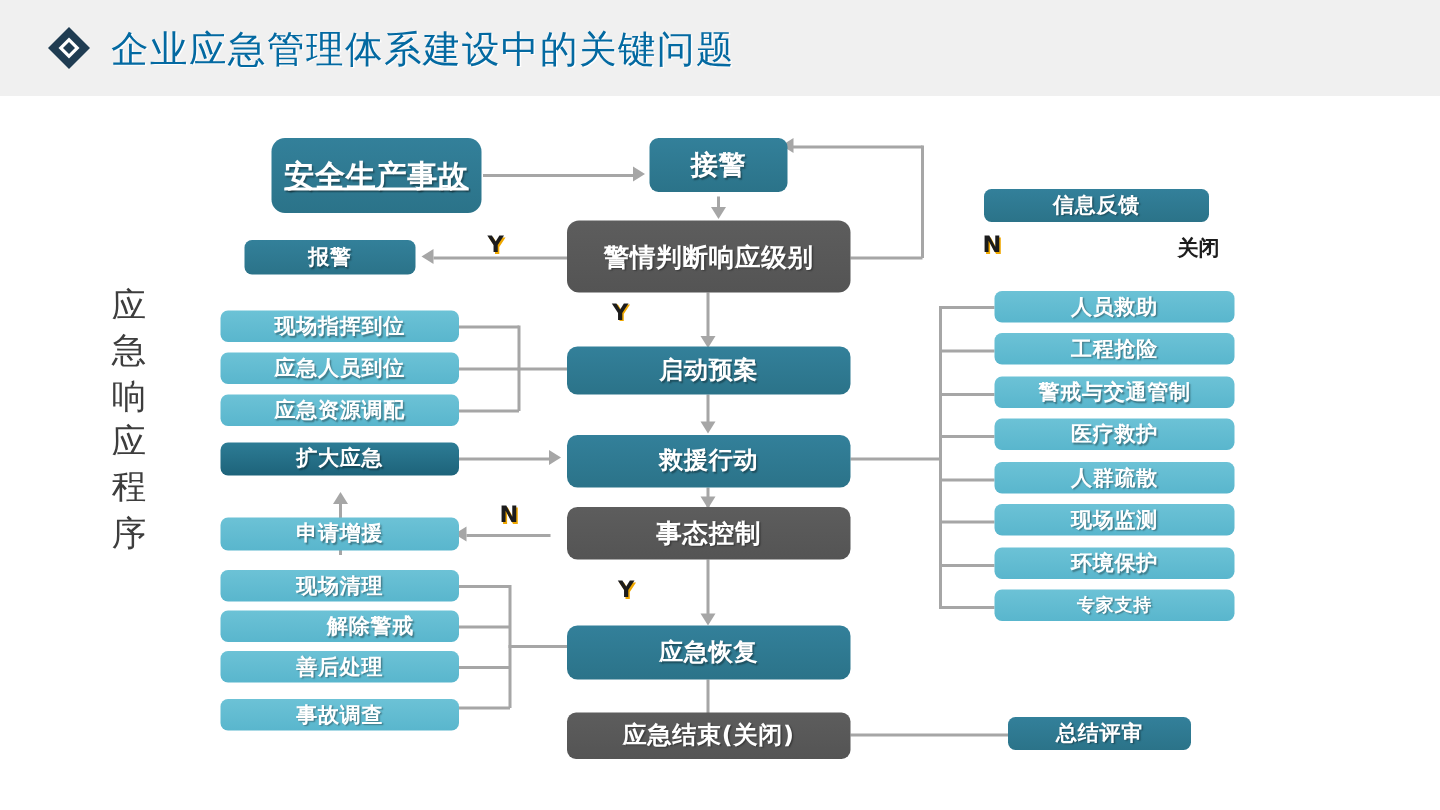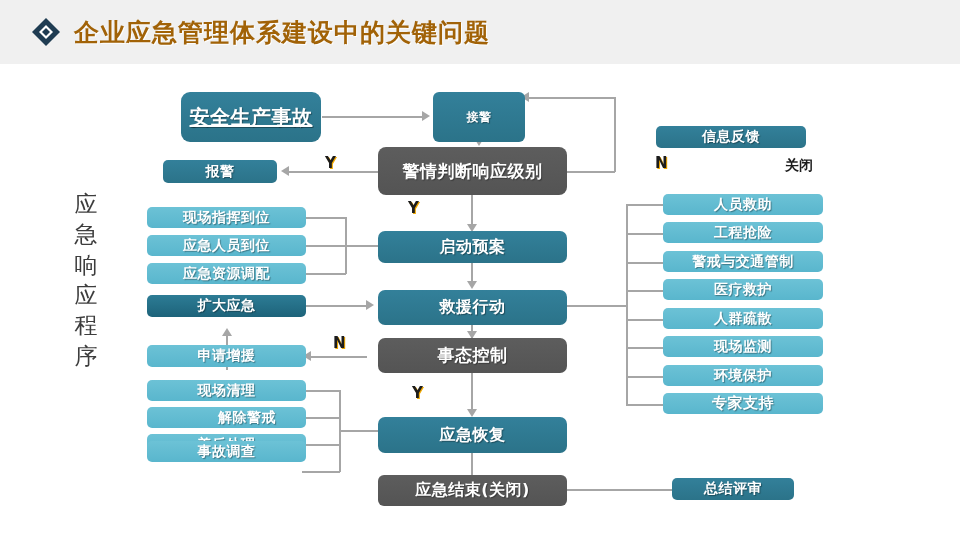--- a/index.html
+++ b/index.html
@@ -13,21 +13,21 @@
   
   #header{
     position:absolute;left:0;top:0;width:960px;height:64px;
     background:#f0f0f0;
   }
   #header-diamond{
     position:absolute;left:32px;top:18px;width:28px;height:28px;
   }
   #header-title{
     position:absolute;left:74px;top:16px;
-    font-size:25px;font-weight:bold;color:#a16207;
+    font-size:25px;font-weight:normal;color:#0369a1;
     letter-spacing:1px;white-space:nowrap;
     text-shadow:1px 1px 0 rgba(255,255,255,.9);
   }
   
   #canvas{position:absolute;left:0;top:64px;width:960px;height:476px;}
   
   .node{
     position:absolute;
     display:flex;align-items:center;justify-content:center;
     color:#ffffff;font-weight:bold;
@@ -152,21 +152,21 @@
   <div class="line hline" style="left:626px;top:226px;width:37px;"></div>
   <div class="line hline" style="left:626px;top:255px;width:37px;"></div>
   <div class="line hline" style="left:626px;top:283px;width:37px;"></div>
   <div class="line hline" style="left:626px;top:312px;width:37px;"></div>
   <div class="line hline" style="left:626px;top:340px;width:37px;"></div>
 
   <div class="line hline" style="left:567px;top:425px;width:105px;"></div>
 
   <div class="node teal" style="left:181px;top:28px;width:140px;height:50px;font-size:20px;border-radius:9px;text-decoration:underline;">安全生产事故</div>
 
-  <div class="node teal" style="left:433px;top:28px;width:92px;height:50px;font-size:12px;">接警</div>
+  <div class="node teal" style="left:433px;top:28px;width:92px;height:36px;font-size:18px;">接警</div>
 
   <div class="node gray" style="left:378px;top:83px;width:189px;height:48px;font-size:17px;border-radius:8px;">警情判断响应级别</div>
 
   <div class="node teal" style="left:163px;top:96px;width:114px;height:23px;font-size:14px;border-radius:5px;">报警</div>
 
   <div class="node teal" style="left:656px;top:62px;width:150px;height:22px;font-size:14px;border-radius:5px;">信息反馈</div>
 
   <div class="node teal" style="left:378px;top:167px;width:189px;height:32px;font-size:16px;border-radius:7px;">启动预案</div>
 
   <div class="node teal" style="left:378px;top:226px;width:189px;height:35px;font-size:16px;border-radius:7px;">救援行动</div>
@@ -183,24 +183,24 @@
 
   <div class="node teal" style="left:672px;top:414px;width:122px;height:22px;font-size:14px;border-radius:5px;">总结评审</div>
 
   <div class="node lightblue" style="left:147px;top:143px;width:159px;height:21px;font-size:14px;border-radius:5px;">现场指挥到位</div>
   <div class="node lightblue" style="left:147px;top:171px;width:159px;height:21px;font-size:14px;border-radius:5px;">应急人员到位</div>
   <div class="node lightblue" style="left:147px;top:199px;width:159px;height:21px;font-size:14px;border-radius:5px;">应急资源调配</div>
 
   <div class="node lightblue" style="left:147px;top:316px;width:159px;height:21px;font-size:14px;border-radius:5px;">现场清理</div>
   <div class="node lightblue" style="left:147px;top:343px;width:159px;height:21px;font-size:14px;border-radius:5px;padding-left:41px;">解除警戒</div>
   <div class="node lightblue" style="left:147px;top:370px;width:159px;height:21px;font-size:14px;border-radius:5px;">善后处理</div>
-  <div class="node lightblue" style="left:147px;top:377px;width:159px;height:21px;font-size:14px;border-radius:5px;">事故调查</div>
+  <div class="node lightblue" style="left:147px;top:402px;width:159px;height:21px;font-size:14px;border-radius:5px;">事故调查</div>
 
   <div class="node lightblue" style="left:663px;top:130px;width:160px;height:21px;font-size:14px;border-radius:5px;">人员救助</div>
   <div class="node lightblue" style="left:663px;top:158px;width:160px;height:21px;font-size:14px;border-radius:5px;">工程抢险</div>
   <div class="node lightblue" style="left:663px;top:187px;width:160px;height:21px;font-size:14px;border-radius:5px;">警戒与交通管制</div>
   <div class="node lightblue" style="left:663px;top:215px;width:160px;height:21px;font-size:14px;border-radius:5px;">医疗救护</div>
   <div class="node lightblue" style="left:663px;top:244px;width:160px;height:21px;font-size:14px;border-radius:5px;">人群疏散</div>
   <div class="node lightblue" style="left:663px;top:272px;width:160px;height:21px;font-size:14px;border-radius:5px;">现场监测</div>
   <div class="node lightblue" style="left:663px;top:301px;width:160px;height:21px;font-size:14px;border-radius:5px;">环境保护</div>
-  <div class="node lightblue" style="left:663px;top:329px;width:160px;height:21px;font-size:15px;border-radius:5px;">专家支持</div>
+  <div class="node lightblue" style="left:663px;top:329px;width:160px;height:21px;font-size:12px;border-radius:5px;">专家支持</div>
 
 </div>
 
 </body></html>

